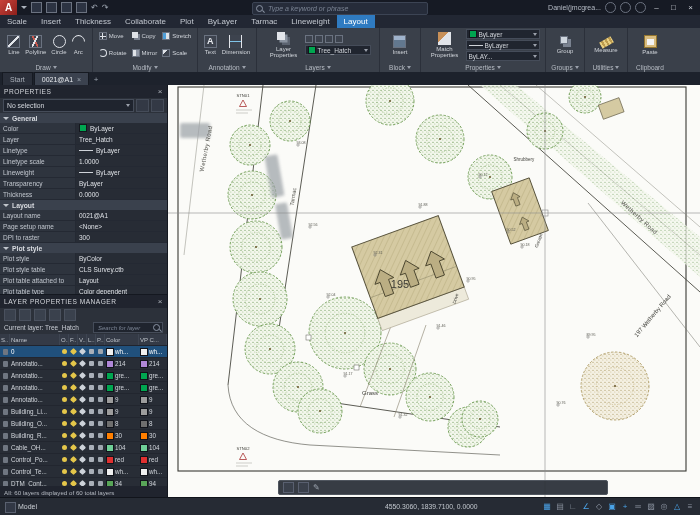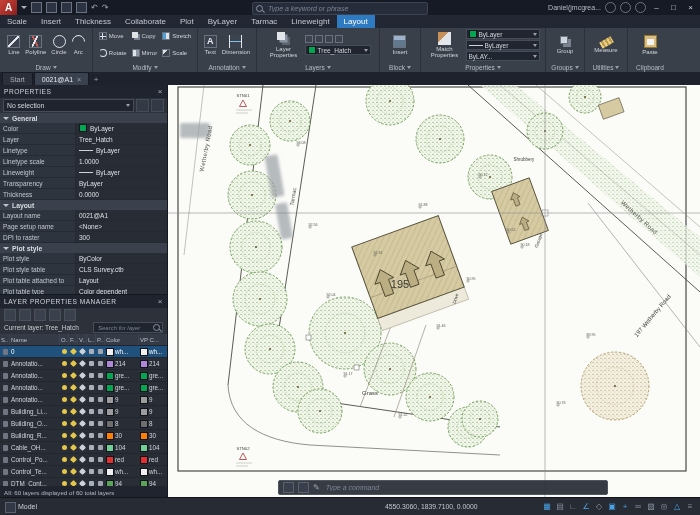--- a/index.html
+++ b/index.html
@@ -1078,21 +1078,20 @@
           <line x1="377" y1="0" x2="377" y2="413" class="xh"></line>
           <rect x="374" y="125" width="6" height="6" class="xh"></rect>
         </g>
     </svg>
   </div>
 
   <div class="cmdline">
     <span class="cmd-ic"></span>
     <span class="cmd-ic"></span>
     <span class="cmd-pencil">✎</span>
-    <input class="cmd-input" placeholder="Type a command" style="">
   </div>
 
   <div class="statusbar">
     <span class="sb-micon"></span>
     <span class="sb-model">Model</span>
     <span class="sb-coords">4550.3060, 1839.7100, 0.0000</span>
     <div class="sb-toggles" id="sb-toggles">
         <div class="sbtg on">▦</div>
         <div class="sbtg">▤</div>
         <div class="sbtg">∟</div>

